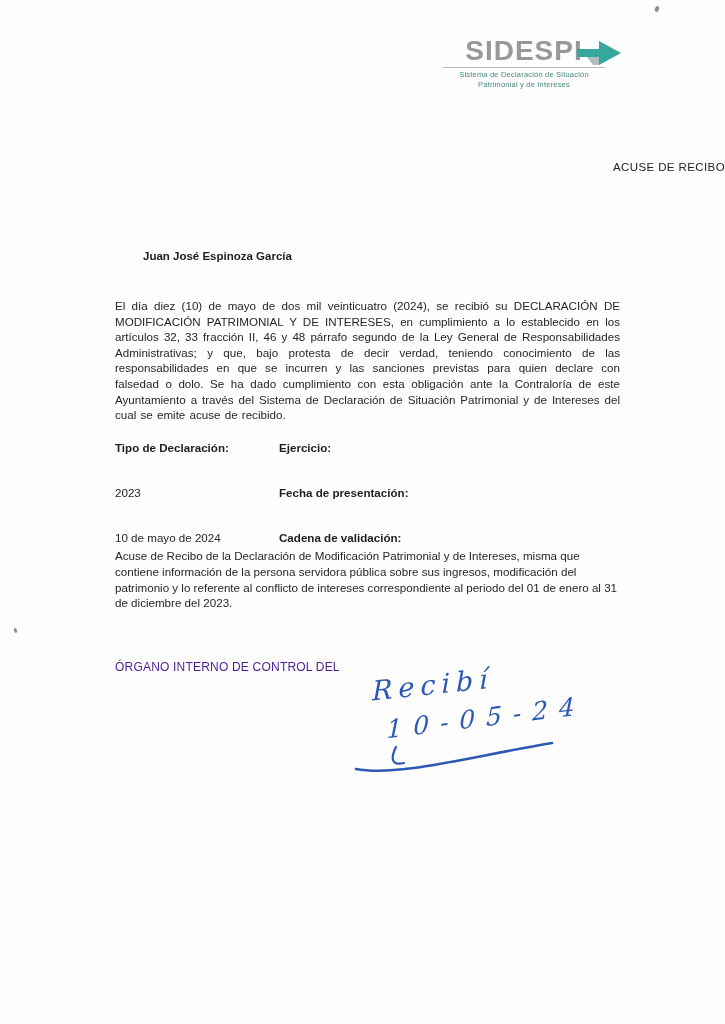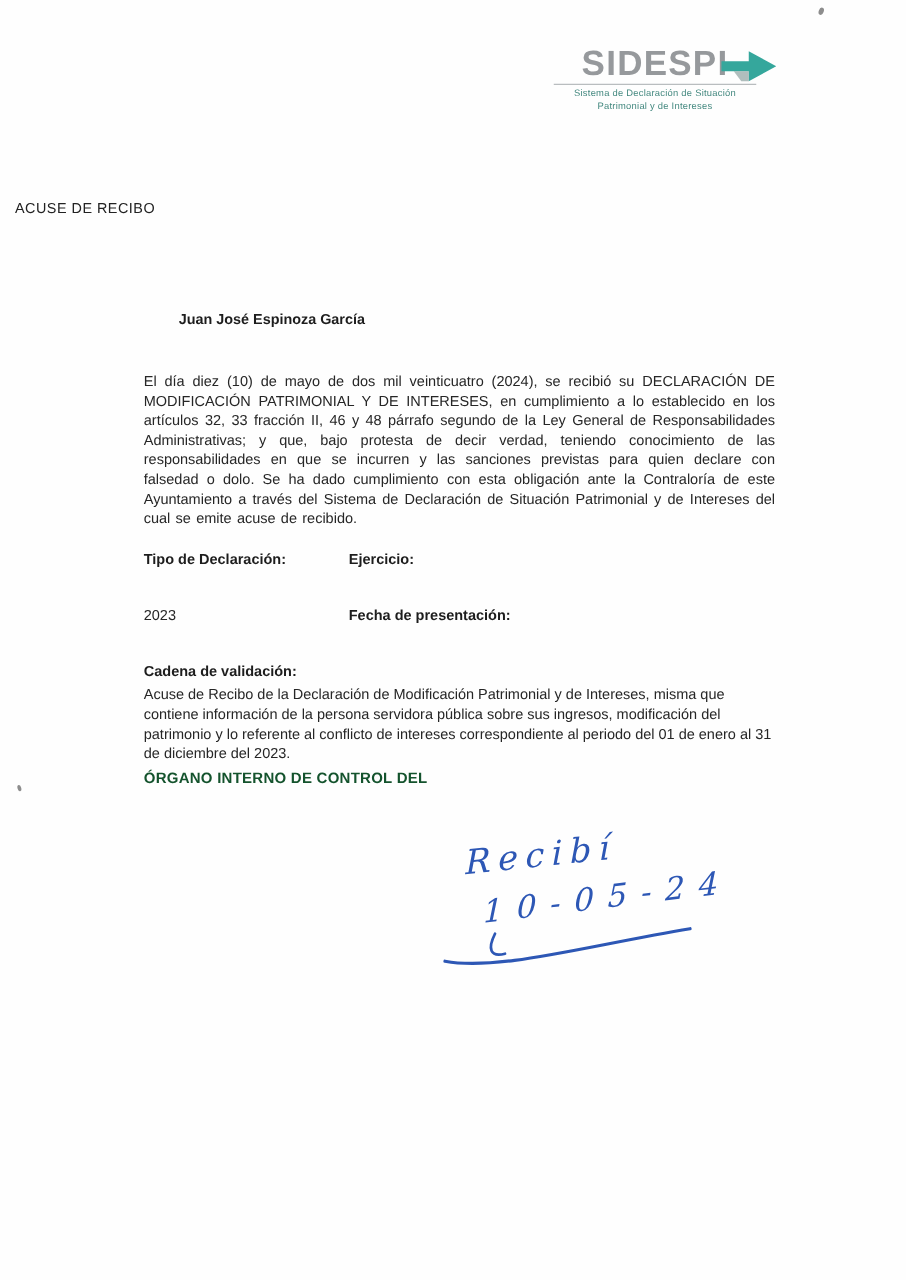--- a/index.html
+++ b/index.html
@@ -31,37 +31,37 @@
     border-top:1px solid #b9bdbf;
     margin:1px 4px 2px 4px;
   }
   .logo-tagline{
     font-size:7.5px;line-height:9.5px;
     color:#43887f;letter-spacing:0.2px;
   }
   
   .doc-title{
     position:absolute;top:160px;left:0;right:0;
-    text-align:left;
+    text-align:right;
     font-size:11.5px;line-height:15px;
     color:#222;letter-spacing:0.4px;margin-left:12px;
   }
   
   .col{position:absolute;left:115px;width:505px;}
   .recipient{top:248px;font-weight:bold;font-size:11.5px;line-height:16px;color:#1d1d1d;margin-left:28px;}
   .para1{top:298px;font-size:11.6px;line-height:15.6px;text-align:justify;color:#262626;word-spacing:1px;}
   .fields{top:441px;font-size:11.6px;}
   .field-grid{
     display:grid;grid-template-columns:132px 1fr;
     row-gap:5px;column-gap:0;gap:32px;
   }
   .field-label{font-weight:bold;white-space:nowrap;color:#1d1d1d;}
   .field-value{color:#262626;}
   .para2{top:548px;font-size:11.6px;line-height:15.8px;text-align:left;color:#262626;}
-  .heading{top:615px;font-size:12px;font-weight:bold;letter-spacing:0.2px;color:#14532d;}
+  .heading{top:660px;font-size:12px;font-weight:normal;letter-spacing:0.2px;color:#4c1d95;}
   
   .handwriting{position:absolute;left:330px;top:655px;width:260px;height:130px;pointer-events:none;}
   .hw-line{
     position:absolute;
     font-family:"DejaVu Serif", serif;
     font-style:italic;
     font-weight:400;
   }
   .hw-1{
     left:42px;top:14px;
@@ -110,20 +110,21 @@
   <div class="col para1">El día diez (10) de mayo de dos mil veinticuatro (2024), se recibió su DECLARACIÓN DE MODIFICACIÓN PATRIMONIAL Y DE INTERESES, en cumplimiento a lo establecido en los artículos 32, 33 fracción II, 46 y 48 párrafo segundo de la Ley General de Responsabilidades Administrativas; y que, bajo protesta de decir verdad, teniendo conocimiento de las responsabilidades en que se incurren y las sanciones previstas para quien declare con falsedad o dolo. Se ha dado cumplimiento con esta obligación ante la Contraloría de este Ayuntamiento a través del Sistema de Declaración de Situación Patrimonial y de Intereses del cual se emite acuse de recibido.</div>
 
   <div class="col fields">
     <div class="field-grid">
       <span class="field-label">Tipo de Declaración:</span>
 
       <span class="field-label">Ejercicio:</span>
       <span class="field-value">2023</span>
 
       <span class="field-label">Fecha de presentación:</span>
+      <span class="field-value">10 de mayo de 2024</span>
 
       <span class="field-label">Cadena de validación:</span>
     </div>
   </div>
 
   <div class="col para2">Acuse de Recibo de la Declaración de Modificación Patrimonial y de Intereses, misma que contiene información de la persona servidora pública sobre sus ingresos, modificación del patrimonio y lo referente al conflicto de intereses correspondiente al periodo del 01 de enero al 31 de diciembre del 2023.</div>
 
   <div class="col heading">ÓRGANO INTERNO DE CONTROL DEL</div>
 
   <div class="handwriting" style="color:#2d57b5;">

